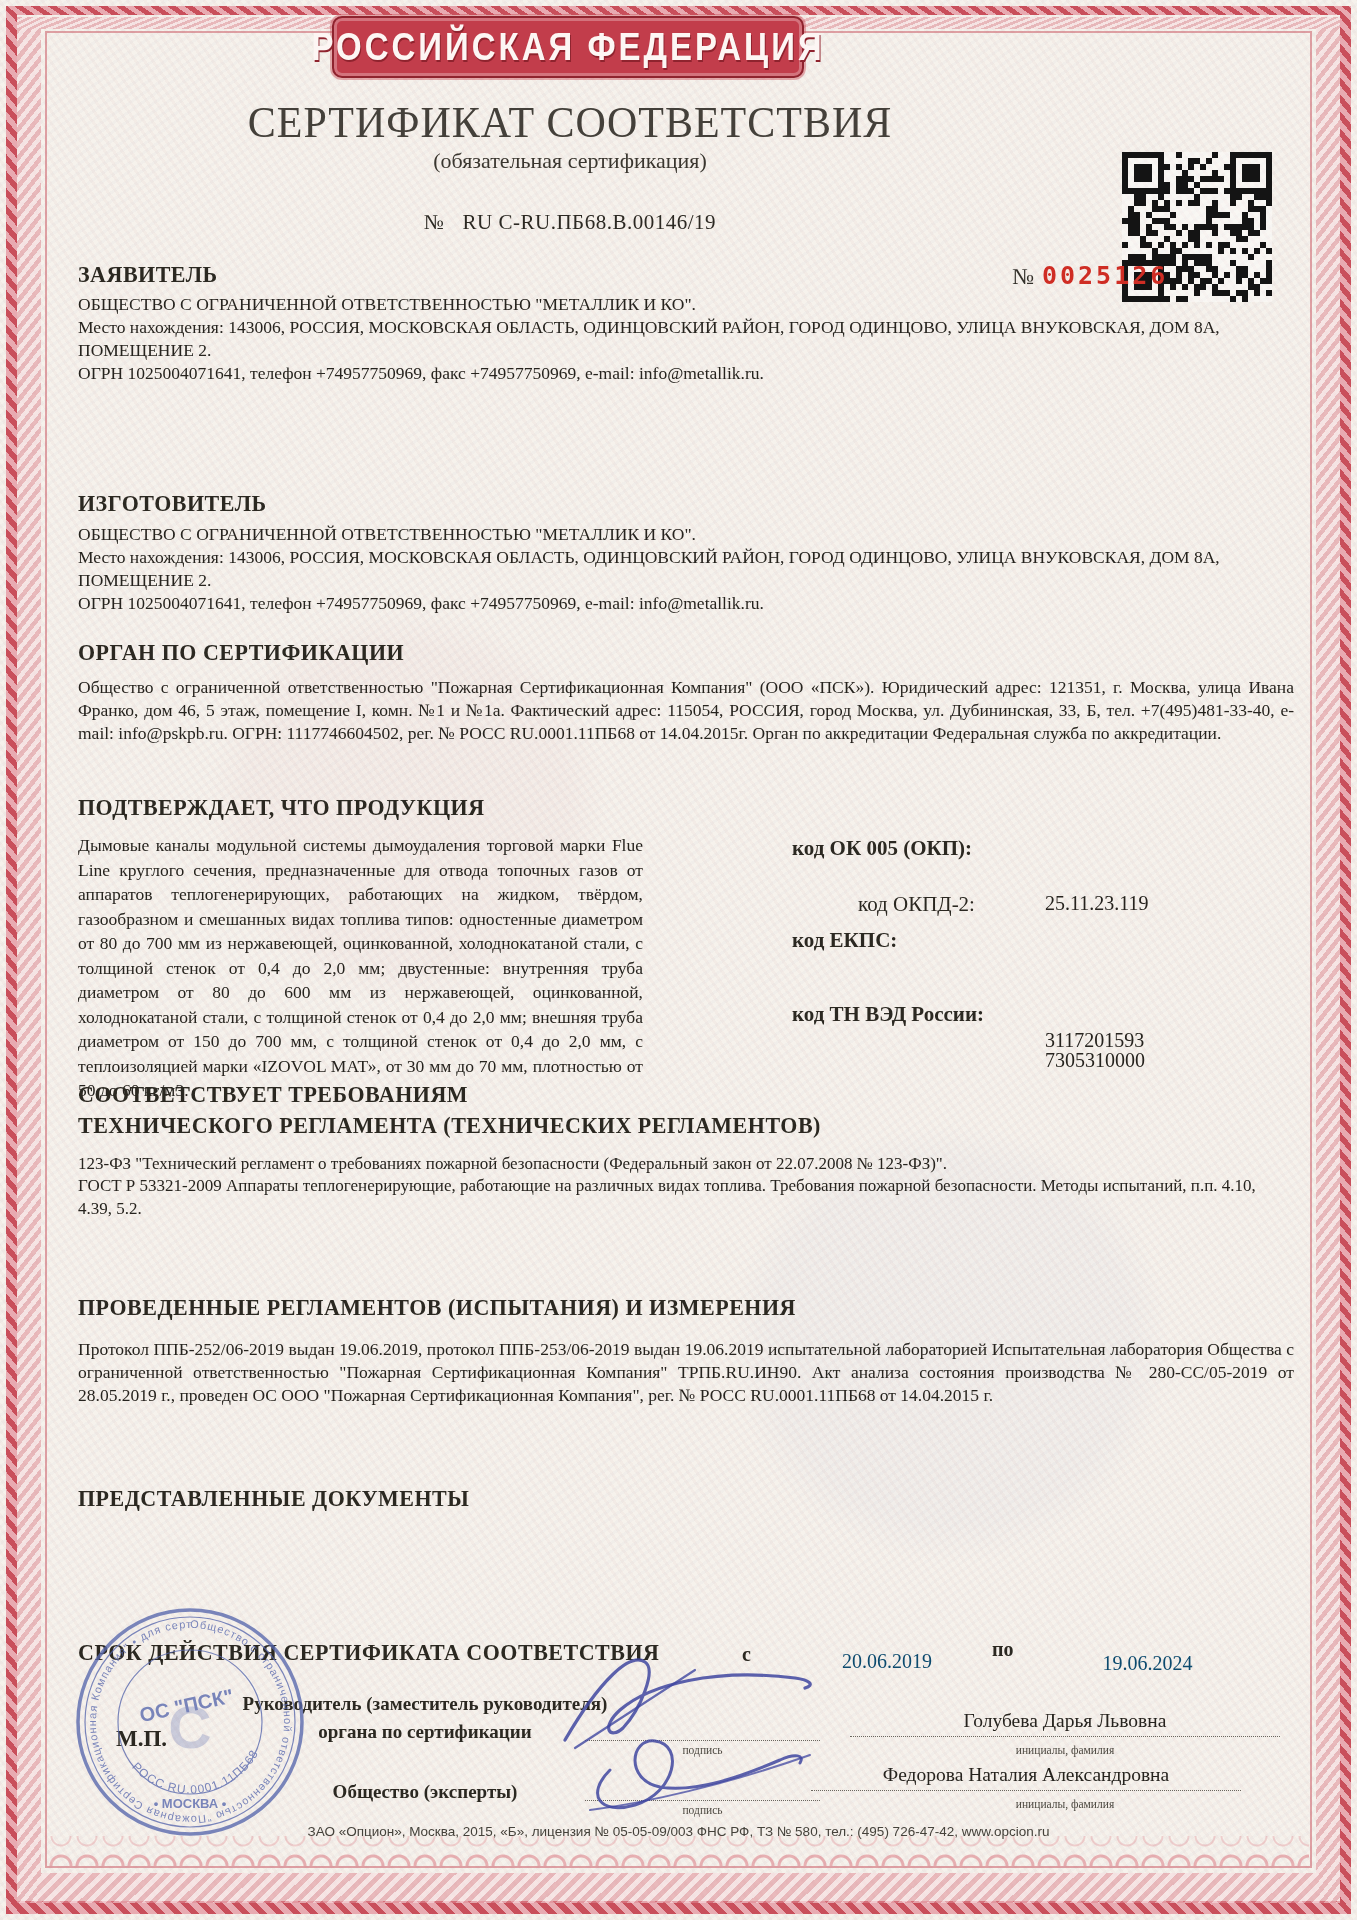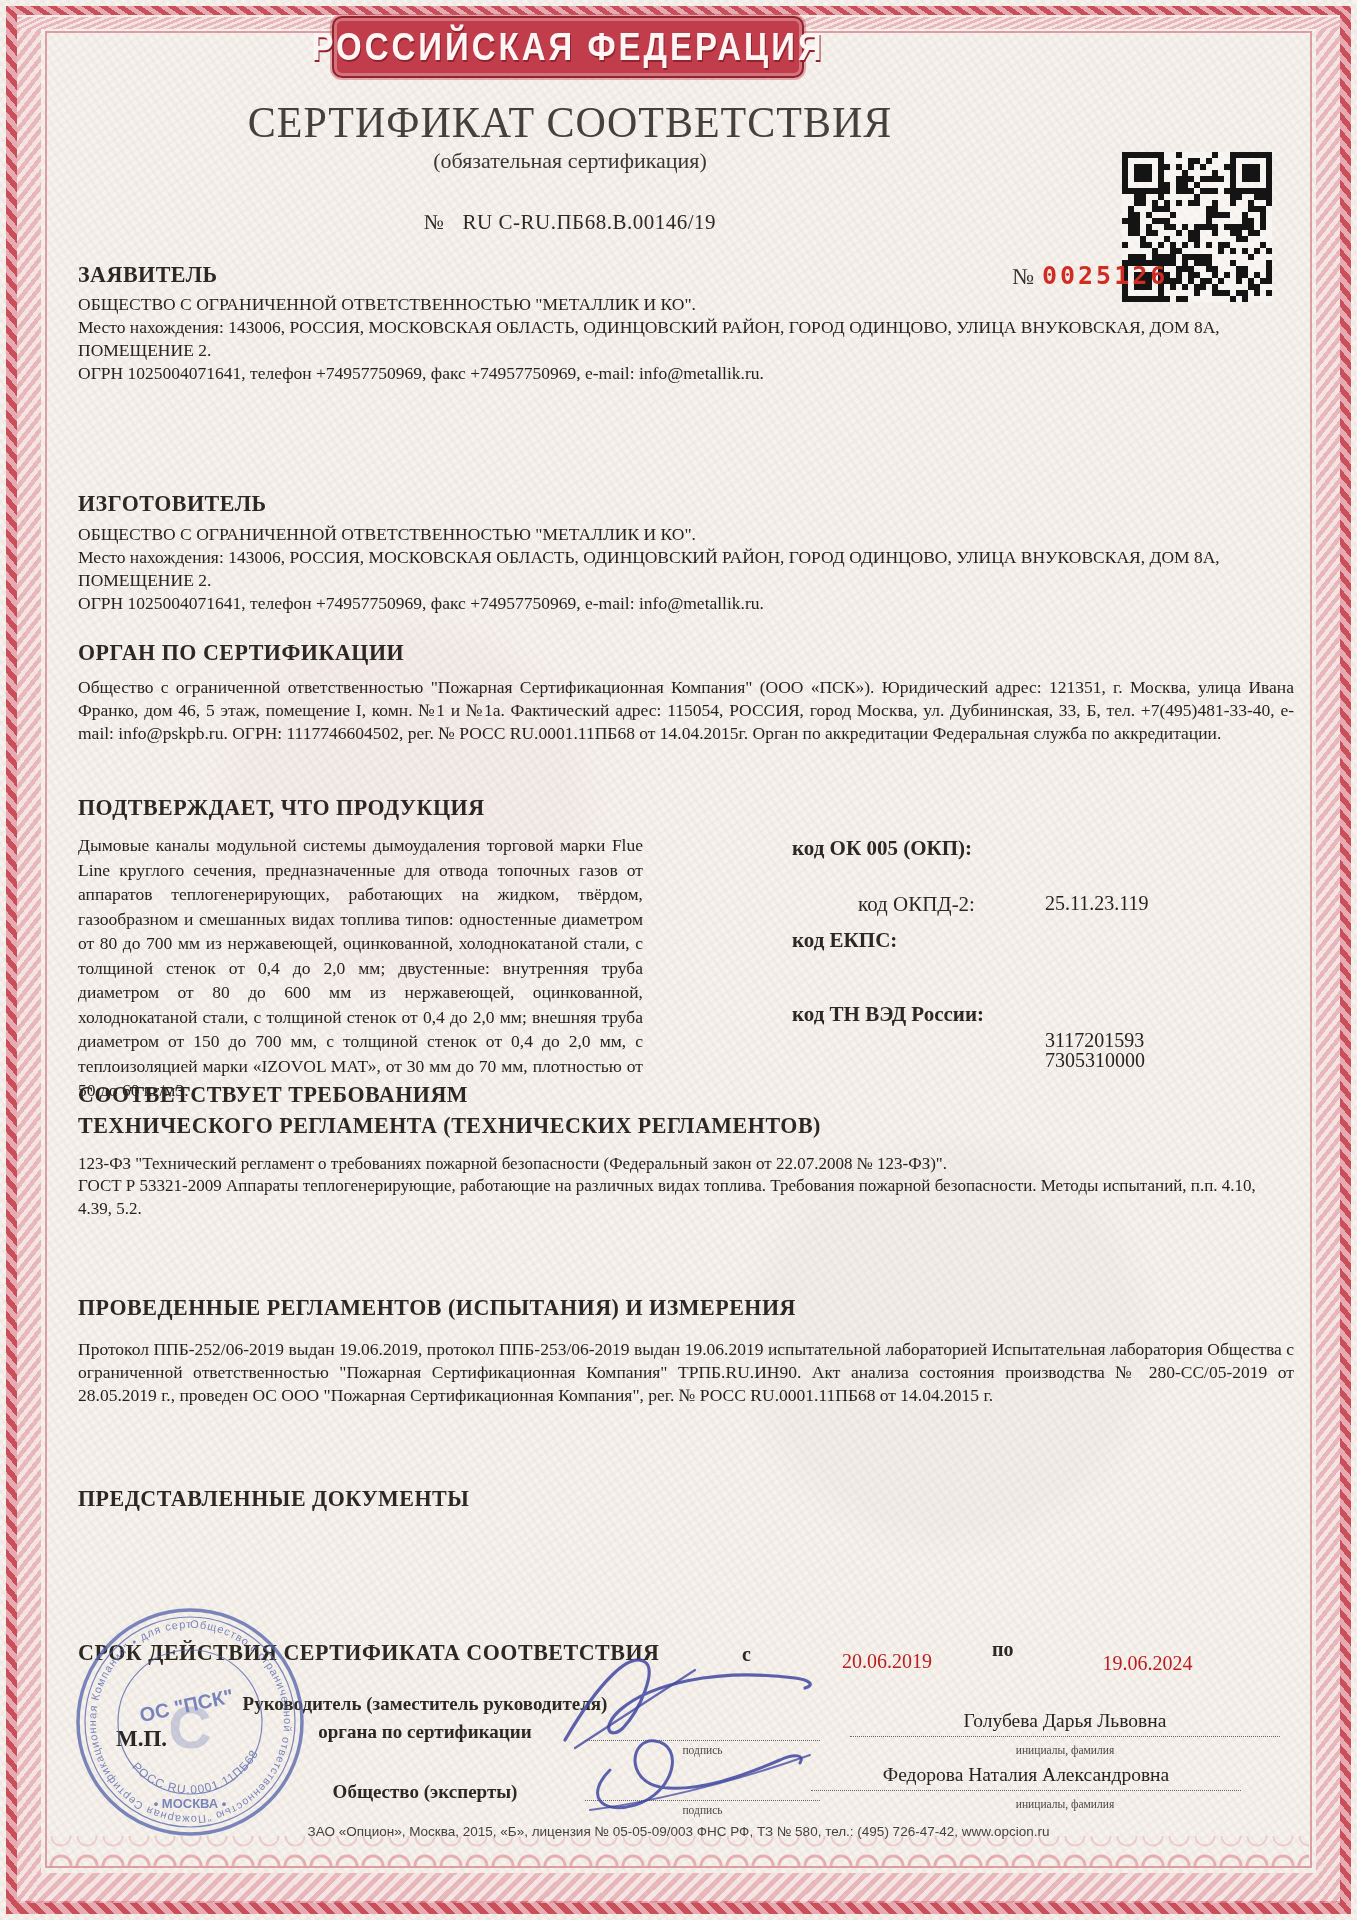--- a/index.html
+++ b/index.html
@@ -88,21 +88,21 @@
   }
   .body-text p{margin:0;}
   .just{text-align:justify;}
   .prod-desc{
     position:absolute;left:78px;top:833px;width:565px;
     font-size:17.5px;line-height:1.40;text-align:justify;color:#26231e;
   }
   .code-label{position:absolute;font-weight:bold;font-size:21px;color:#2b2821;white-space:nowrap;}
   .code-value{position:absolute;font-size:20px;color:#26231e;white-space:nowrap;}
   
-  .validity-date{position:absolute;font-size:20px;color:#b91c1c;text-align:center;}
+  .validity-date{position:absolute;font-size:20px;color:#0c4a6e;text-align:center;}
   .validity-label{position:absolute;font-size:20px;font-weight:bold;color:#2b2821;}
   
   .role{
     position:absolute;text-align:center;font-weight:bold;font-size:19px;color:#2b2821;line-height:1.45;
   }
   .sig-line{position:absolute;border-bottom:1.5px dotted #6b675f;height:0;}
   .sig-caption{
     position:absolute;font-size:11.5px;color:#4d4941;text-align:center;white-space:nowrap;
   }
   .sig-name{

